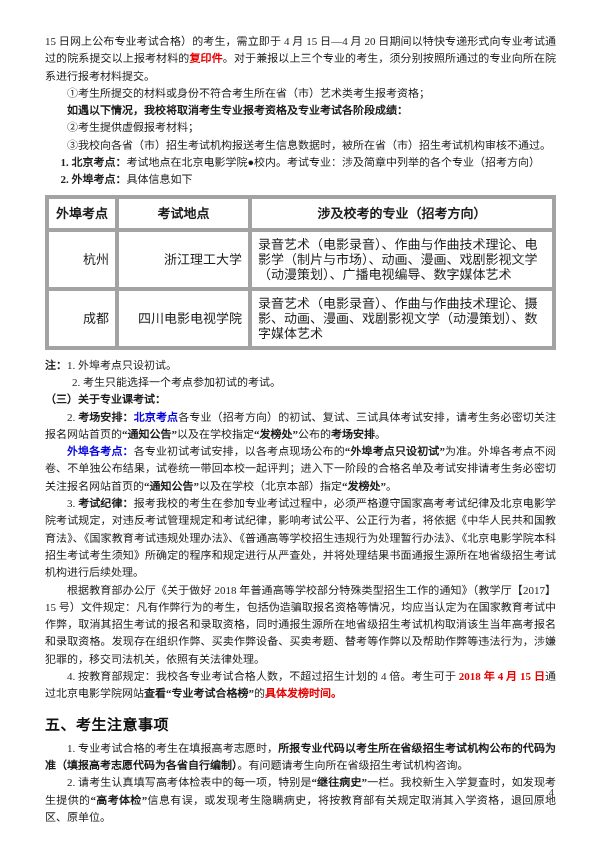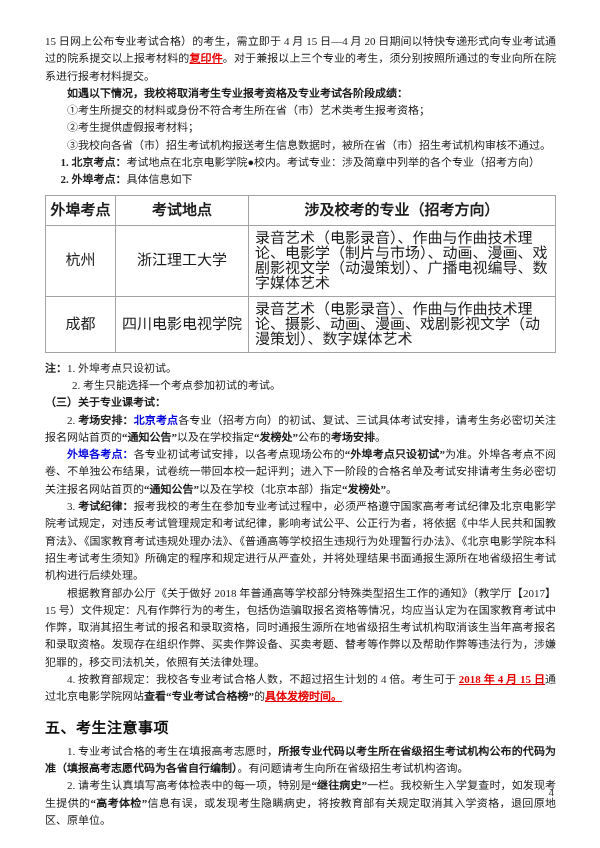--- a/index.html
+++ b/index.html
@@ -14,48 +14,48 @@
   }
   .para{
     margin:0;font-size:11px;line-height:17.3px;
     text-align:justify;text-indent:2em;
     word-break:break-all;
   }
   .noindent{text-indent:0;}
   .ind14{text-indent:1.4em;}
   .ind24{text-indent:2.45em;}
   .b{font-weight:700;}
-  .rb{color:#e60000;font-weight:700;text-decoration:underline;}
+  .rb{color:#e60000;font-weight:700;}
   .blb{color:#0000dd;font-weight:700;}
   table{
     border-collapse:collapse;width:100%;table-layout:fixed;
     margin:6px 0 7px 0;
   }
   th,td{
-    border:1px solid #a3a3a3;font-size:15px;line-height:15px;
+    border:4px solid #a3a3a3;font-size:13px;line-height:15px;
     padding:5px 6px;vertical-align:middle;word-break:break-all;
   }
   th{font-weight:700;text-align:center;padding:7px 4px;}
-  td.c{text-align:center;}
+  td.c{text-align:right;}
   .h5{
     font-size:15px;font-weight:700;margin:10px 0 6px 0;
     letter-spacing:0.5px;color:#111;
   }
   .pageno{
     position:absolute;right:46px;top:786px;font-size:11px;color:#333;
   }
 </style>
 </head>
 <body>
 
 <div class="page">
 
   <p class="para noindent"><span>15 日网上公布专业考试合格）的考生，需立即于 4 月 15 日—4 月 20 日期间以特快专递形式向专业考试通过的院系提交以上报考材料的</span><span class="rb">复印件</span><span>。对于兼报以上三个专业的考生，须分别按照所通过的专业向所在院系进行报考材料提交。</span></p>
+  <p class="para"><span>①考生所提交的材料或身份不符合考生所在省（市）艺术类考生报考资格；</span></p>
   <p class="para"><span class="b">如遇以下情况，我校将取消考生专业报考资格及专业考试各阶段成绩：</span></p>
-  <p class="para"><span>①考生所提交的材料或身份不符合考生所在省（市）艺术类考生报考资格；</span></p>
   <p class="para"><span>②考生提供虚假报考材料；</span></p>
   <p class="para"><span>③我校向各省（市）招生考试机构报送考生信息数据时，被所在省（市）招生考试机构审核不通过。</span></p>
   <p class="para ind14"><span class="b">1. 北京考点：</span><span>考试地点在北京电影学院●校内。考试专业：涉及简章中列举的各个专业（招考方向）</span></p>
   <p class="para ind14"><span class="b">2. 外埠考点：</span><span>具体信息如下</span></p>
 
   <table>
     <colgroup>
       <col style="width:70px">
       <col style="width:133px">
       <col>

